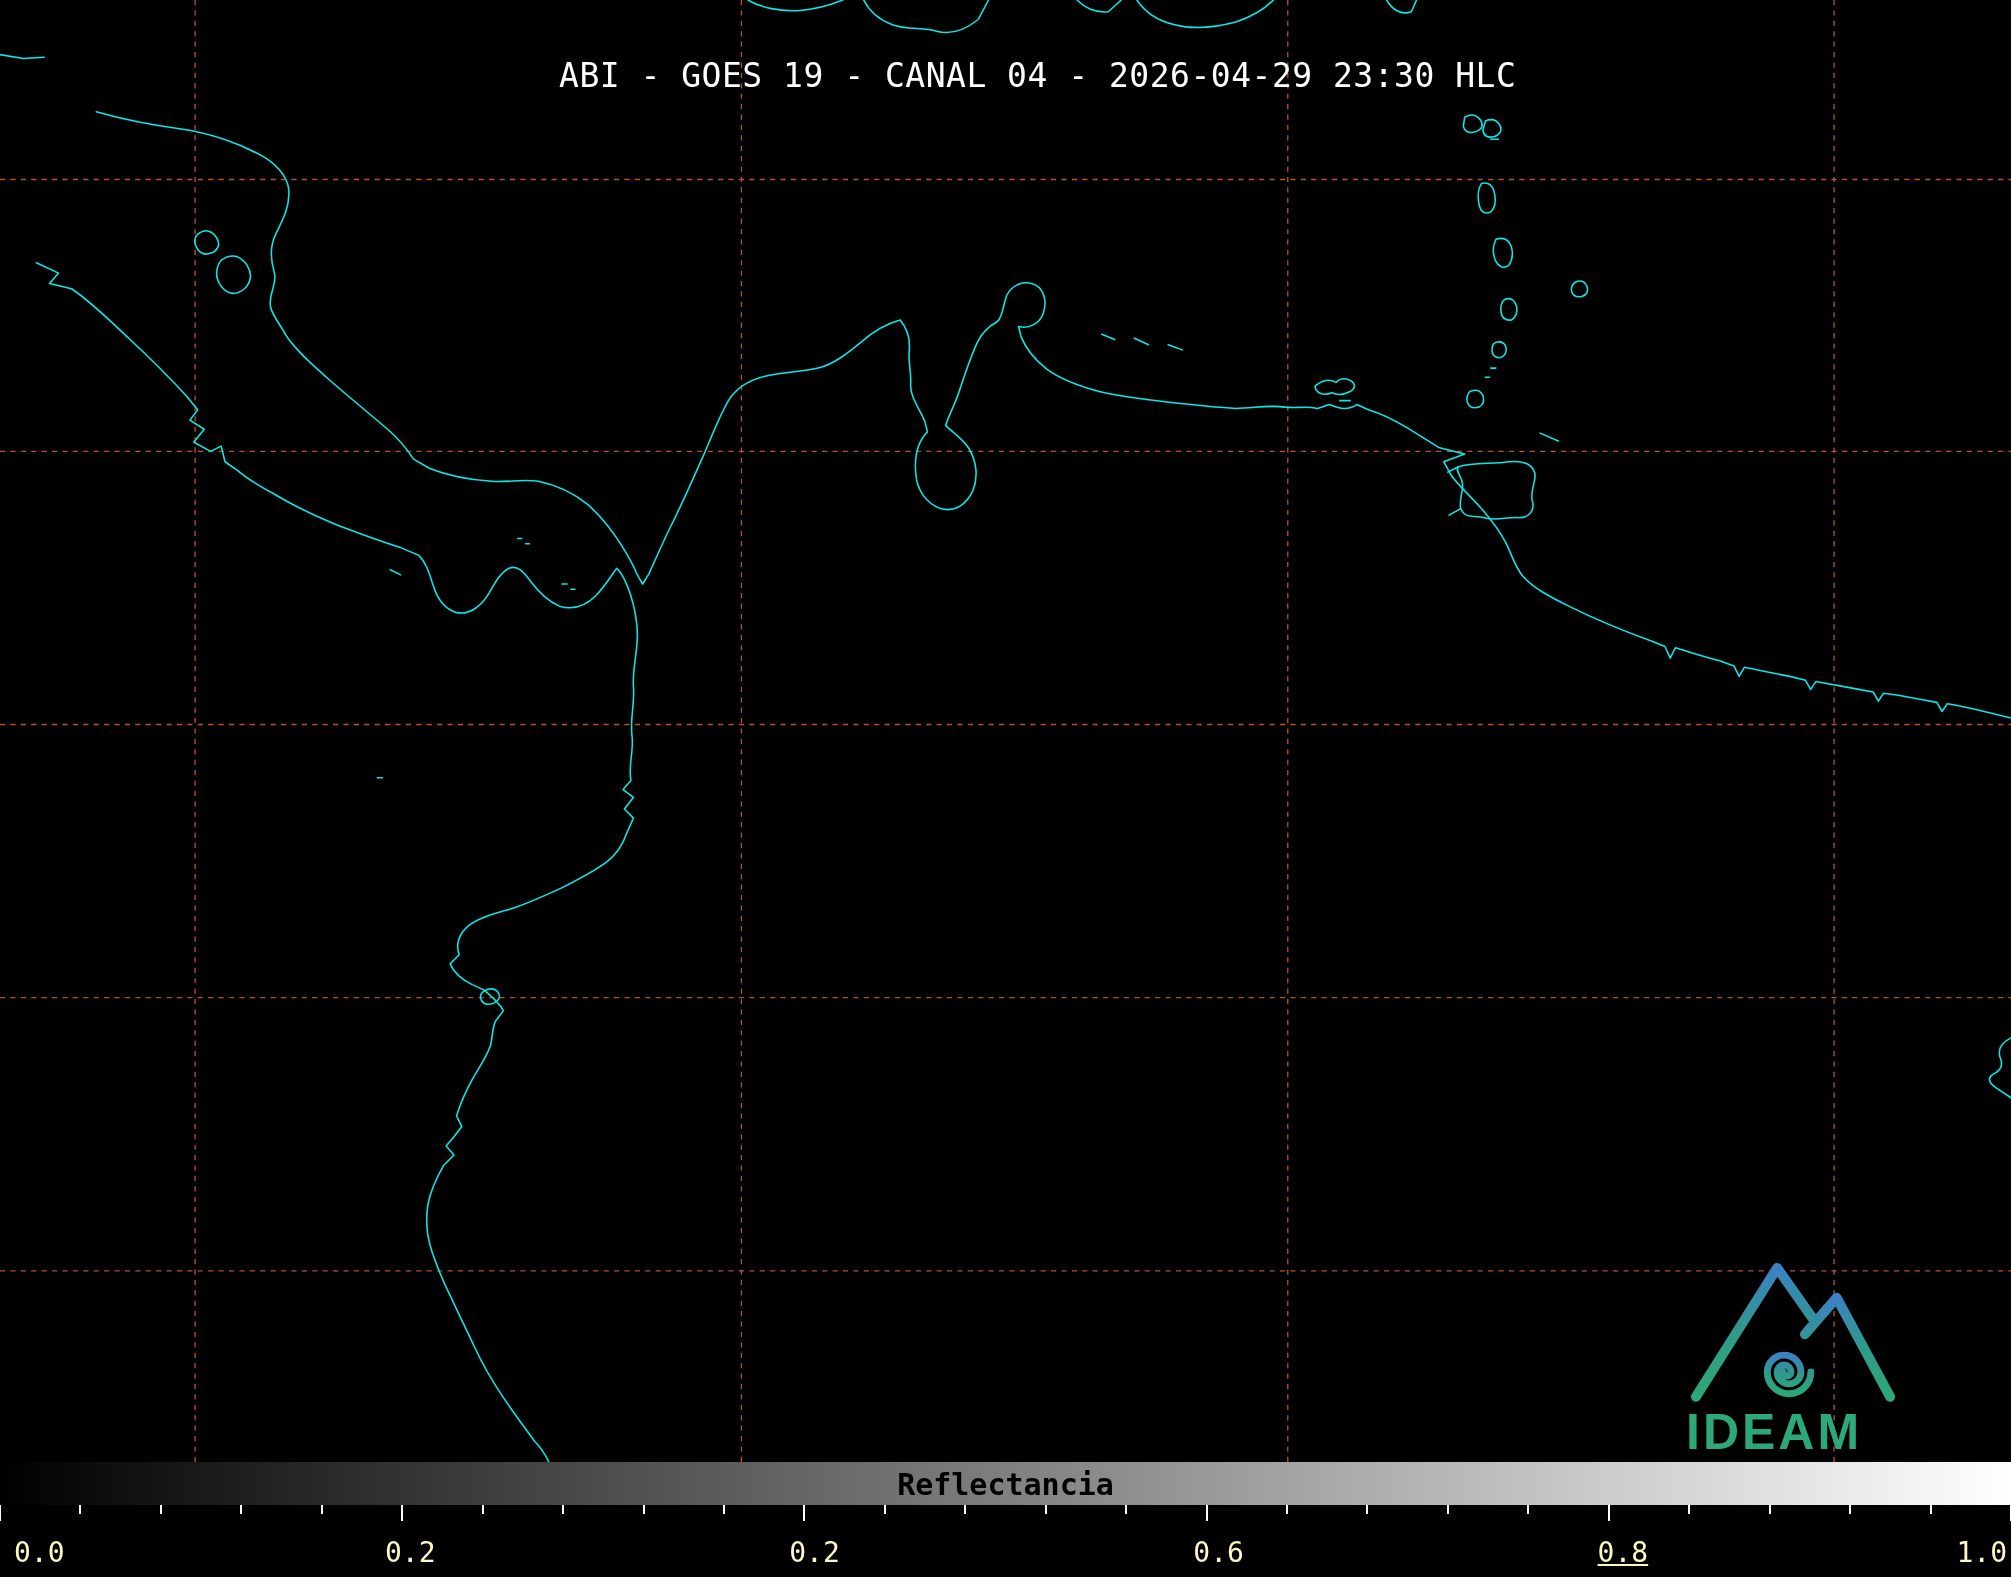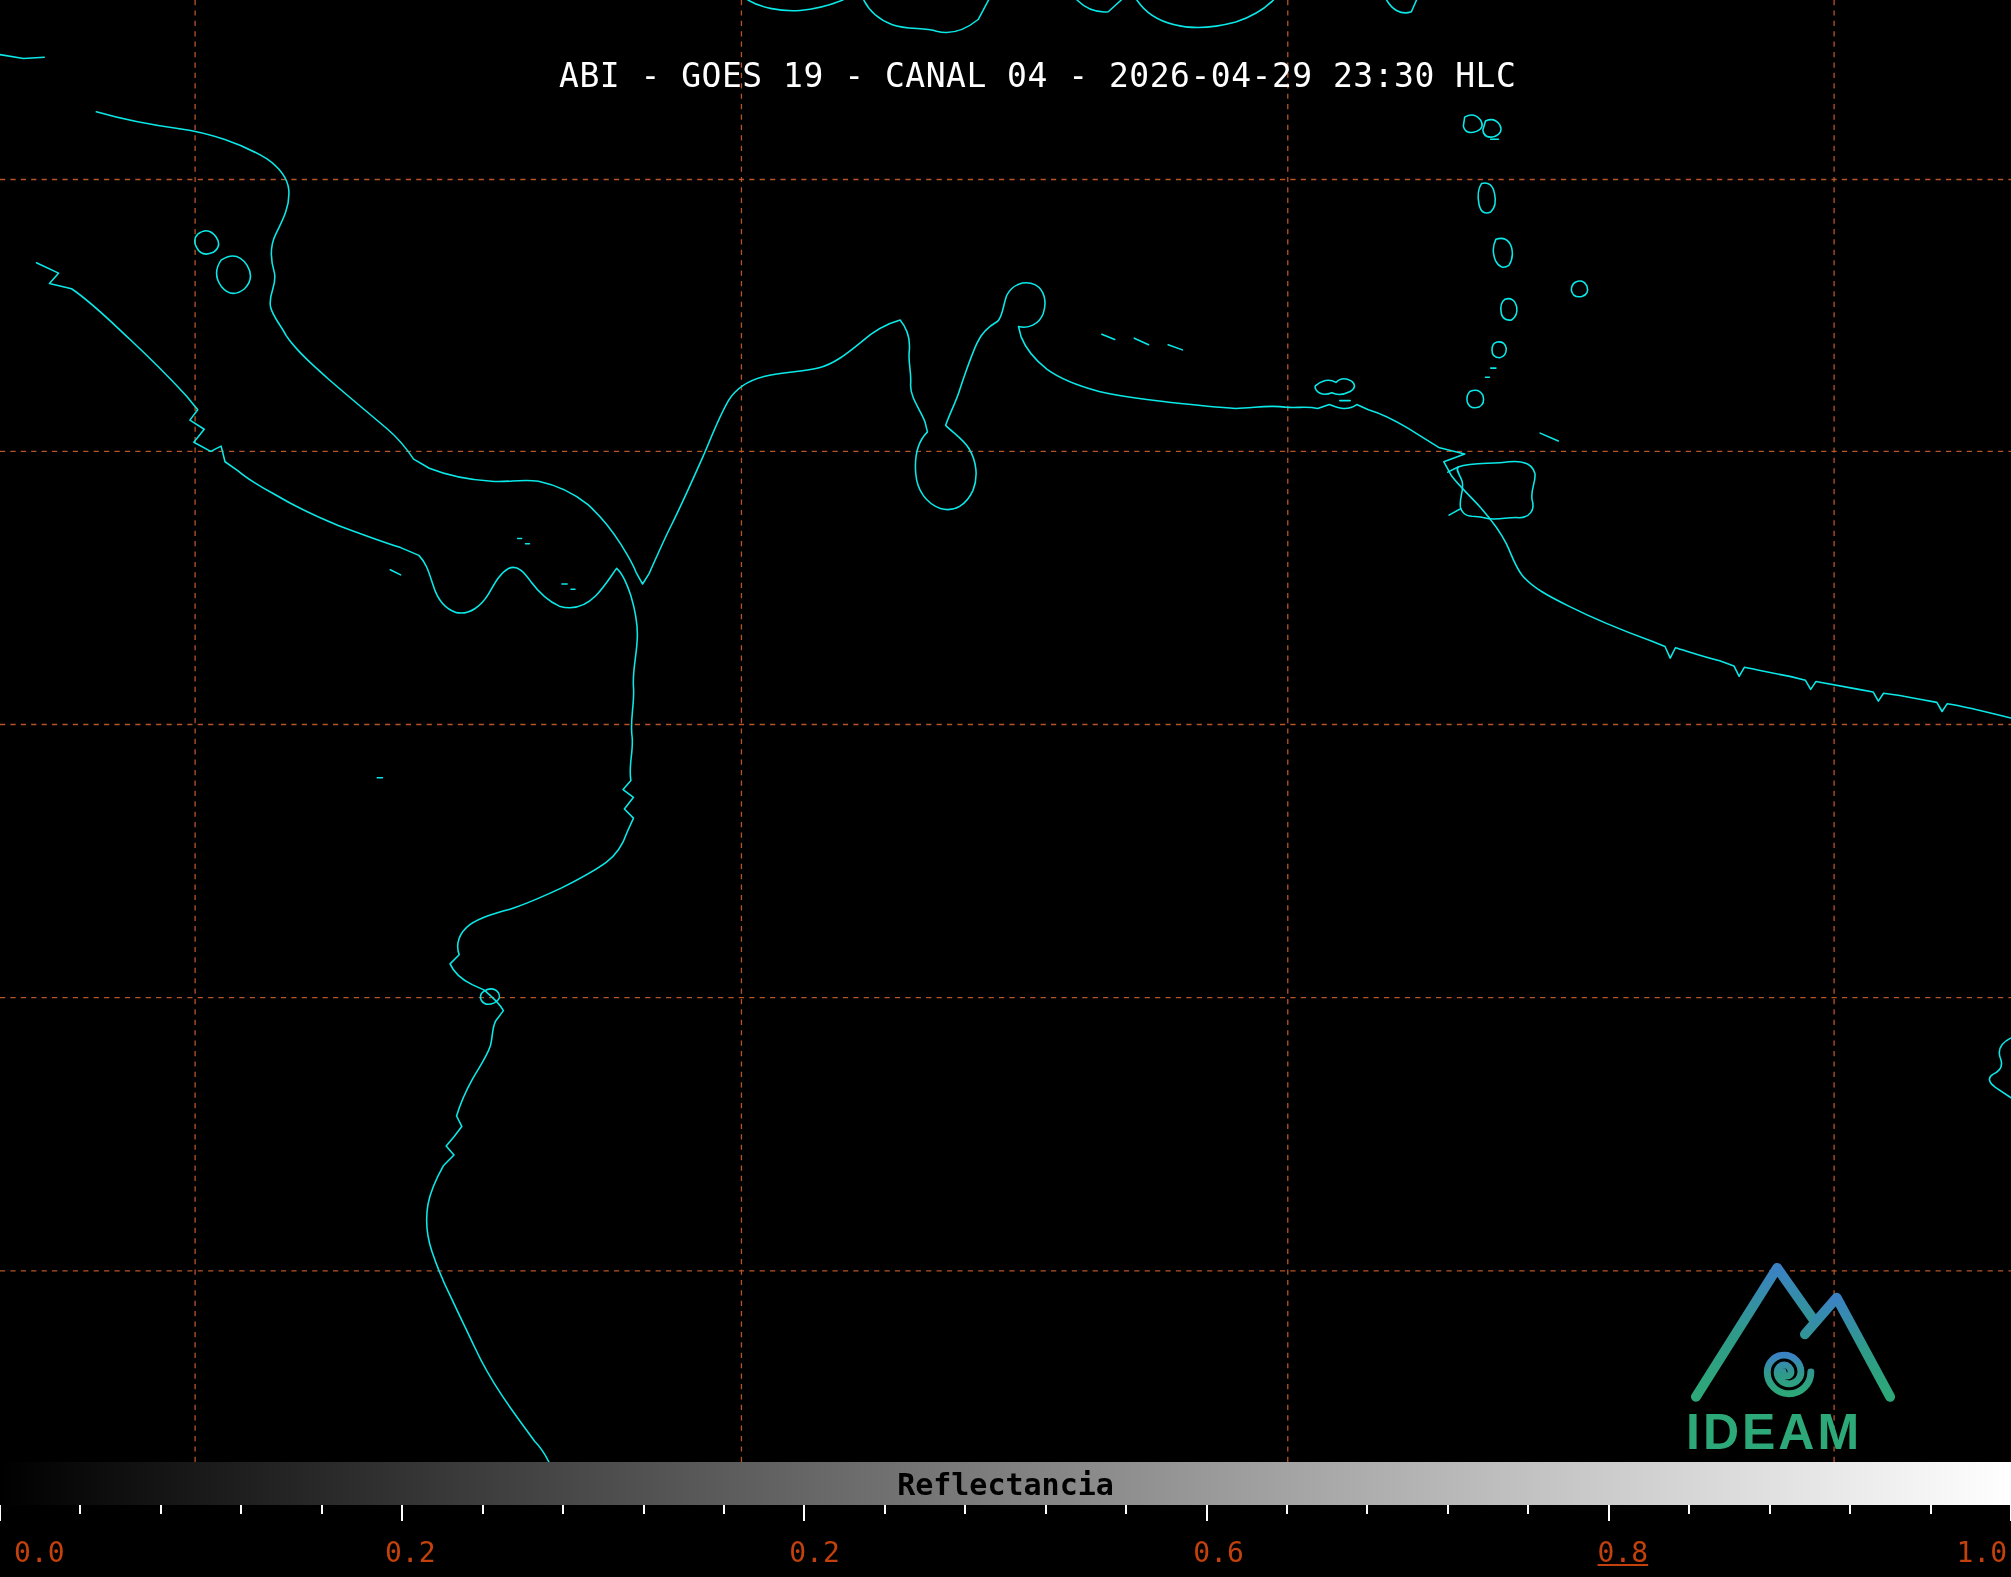--- a/index.html
+++ b/index.html
@@ -96,21 +96,21 @@
   .tick{
     position:absolute;top:0;
     width:2px;height:9px;
     background:#ffffff;
     transform:translateX(-1px);
   }
   .tick.major{height:16px;}
   .cb-ticklabel{
     position:absolute;
     bottom:8px;
-    color:#c2410c;
+    color:#fef9c3;
     font-size:28px;
     transform:translateX(-50%);
     white-space:nowrap;
   }
   .tl0{left:14px;transform:none;}
   .tl1{left:20.4%;}
   .tl2{left:40.5%;}
   .tl3{left:60.6%;}
   .tl4{left:80.7%;text-decoration:underline;}
   .tl5{left:auto;right:4px;transform:none;margin-left:16px;}

